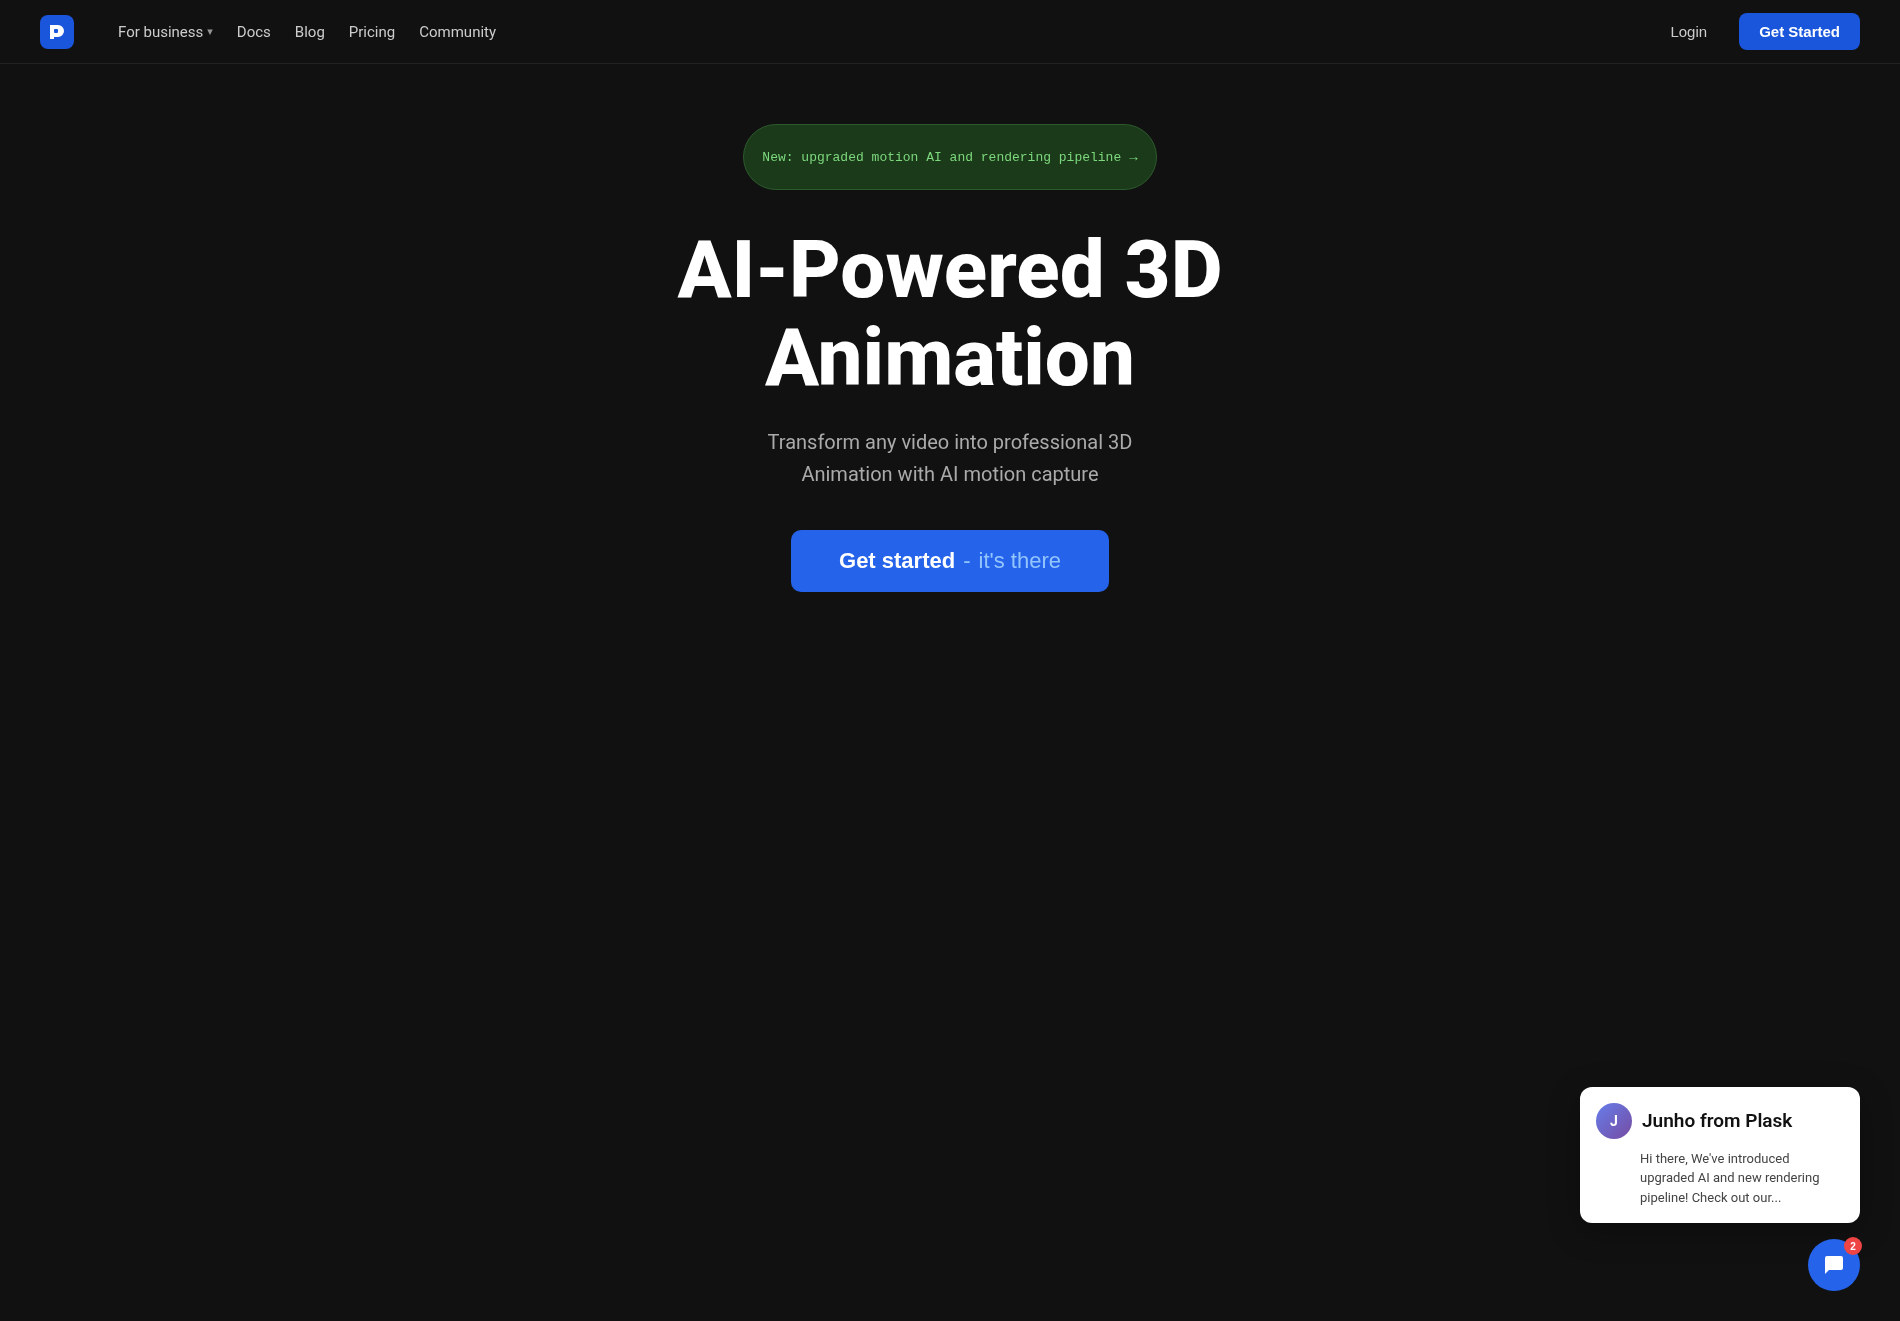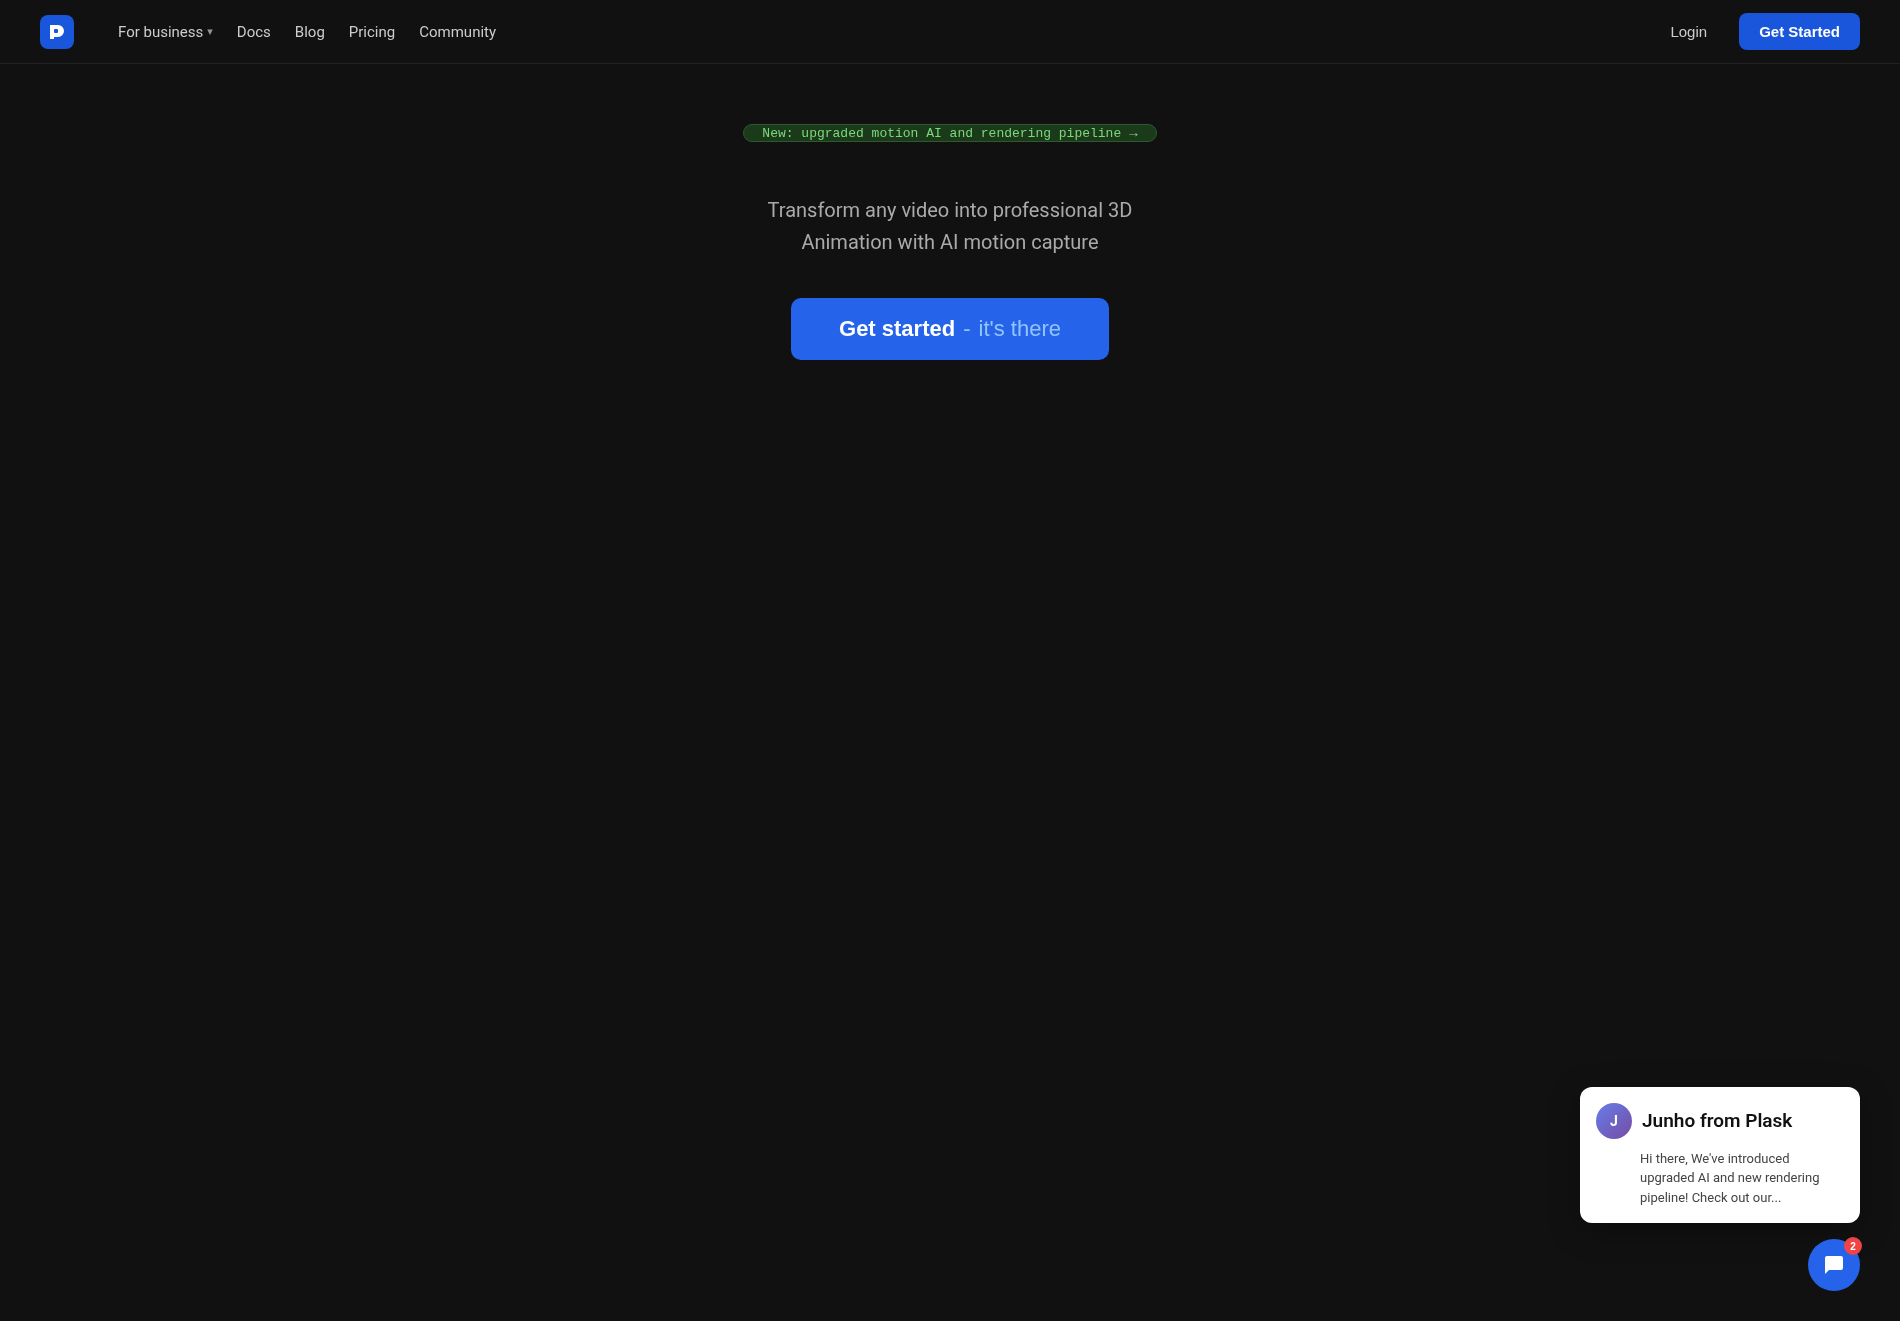--- a/index.html
+++ b/index.html
@@ -87,23 +87,23 @@
       text-align: center;
     }
     .badge {
       display: inline-flex;
       align-items: center;
       gap: 8px;
       background-color: #1a3a1a;
       border: 1px solid #2d5a2d;
       color: #7dd87d;
       font-size: 13px;
-      padding: 0 18px;
+      padding: 24px 18px;
       border-radius: 999px;
-      margin-bottom: 52px;
+      margin-bottom: 36px;
       font-family: 'Courier New', monospace;
       cursor: pointer;
     }
     .badge-arrow {
       font-size: 14px;
     }
     .hero-title {
       font-size: 80px;
       font-weight: 800;
       line-height: 1.1;
@@ -285,20 +285,21 @@
     <button class="btn-login">Login</button>
     <button class="btn-get-started-nav">Get Started</button>
   </div>
 </nav>
 
 <section class="hero">
   <div class="badge">
     <span>New: upgraded motion AI and rendering pipeline</span>
     <span class="badge-arrow">→</span>
   </div>
+  <h1 class="hero-title">AI-Powered 3D Animation</h1>
   <p class="hero-subtitle">
     <span>Transform any video into professional 3D</span><br>
     <span>Animation with AI motion capture</span>
   </p>
   <button class="btn-cta">
     <span class="cta-bold">Get started</span>
     <span class="cta-light">-</span>
     <span class="cta-light">it's there</span>
   </button>
 

